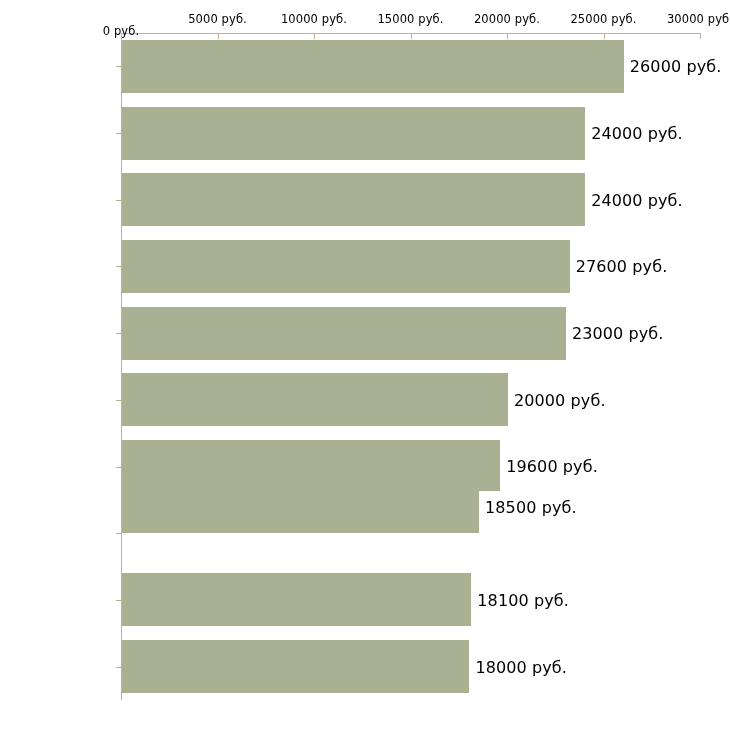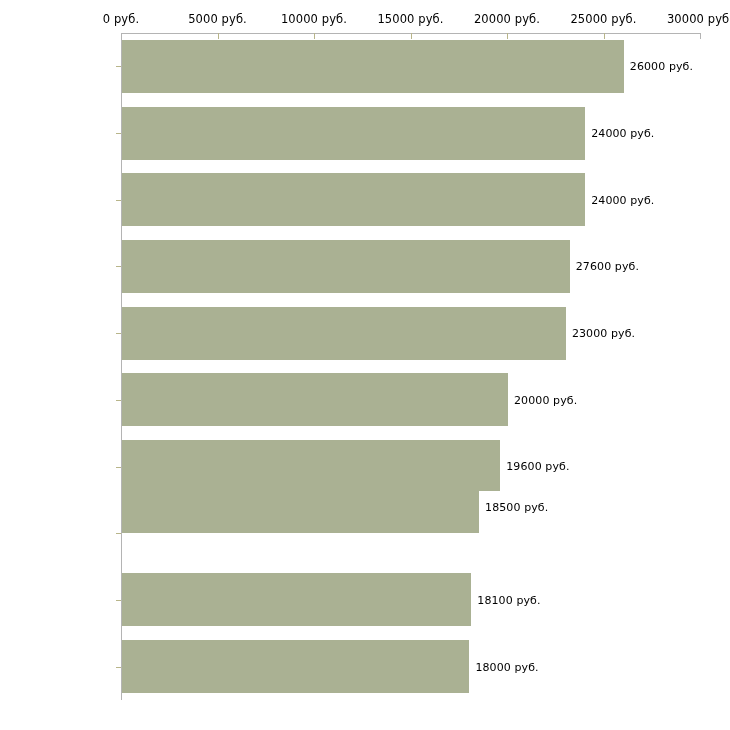--- a/index.html
+++ b/index.html
@@ -87,35 +87,35 @@
     position: absolute;
     left: 0;
     top: 0;
     height: 100%;
     background: #aab193;
   }
   .bar-value {
     position: absolute;
     top: 50%;
     transform: translateY(-50%);
-    font-size: 11px;
+    font-size: 16px;
     color: #000000;
     white-space: nowrap;
     letter-spacing: 0.1px;
   }
 </style>
 </head>
 <body>
 
 <div id="chart-root">
 
   <div class="x-axis">
     <div id="xticks">
         <div class="x-tick edge" style="left: 0px;"></div>
-        <div class="x-tick-label" style="left: 0px;">0 руб.</div>
+        <div class="x-tick-label" style="left: 0px; margin-top: 12px;">0 руб.</div>
         <div class="x-tick" style="left: 96.5px;"></div>
         <div class="x-tick-label" style="left: 96.5px;">5000 руб.</div>
         <div class="x-tick" style="left: 193px;"></div>
         <div class="x-tick-label" style="left: 193px;">10000 руб.</div>
         <div class="x-tick" style="left: 289.5px;"></div>
         <div class="x-tick-label" style="left: 289.5px; text-align: right;">15000 руб.</div>
         <div class="x-tick" style="left: 386px;"></div>
         <div class="x-tick-label" style="left: 386px;">20000 руб.</div>
         <div class="x-tick" style="left: 482.5px;"></div>
         <div class="x-tick-label" style="left: 482.5px;">25000 руб.</div>

